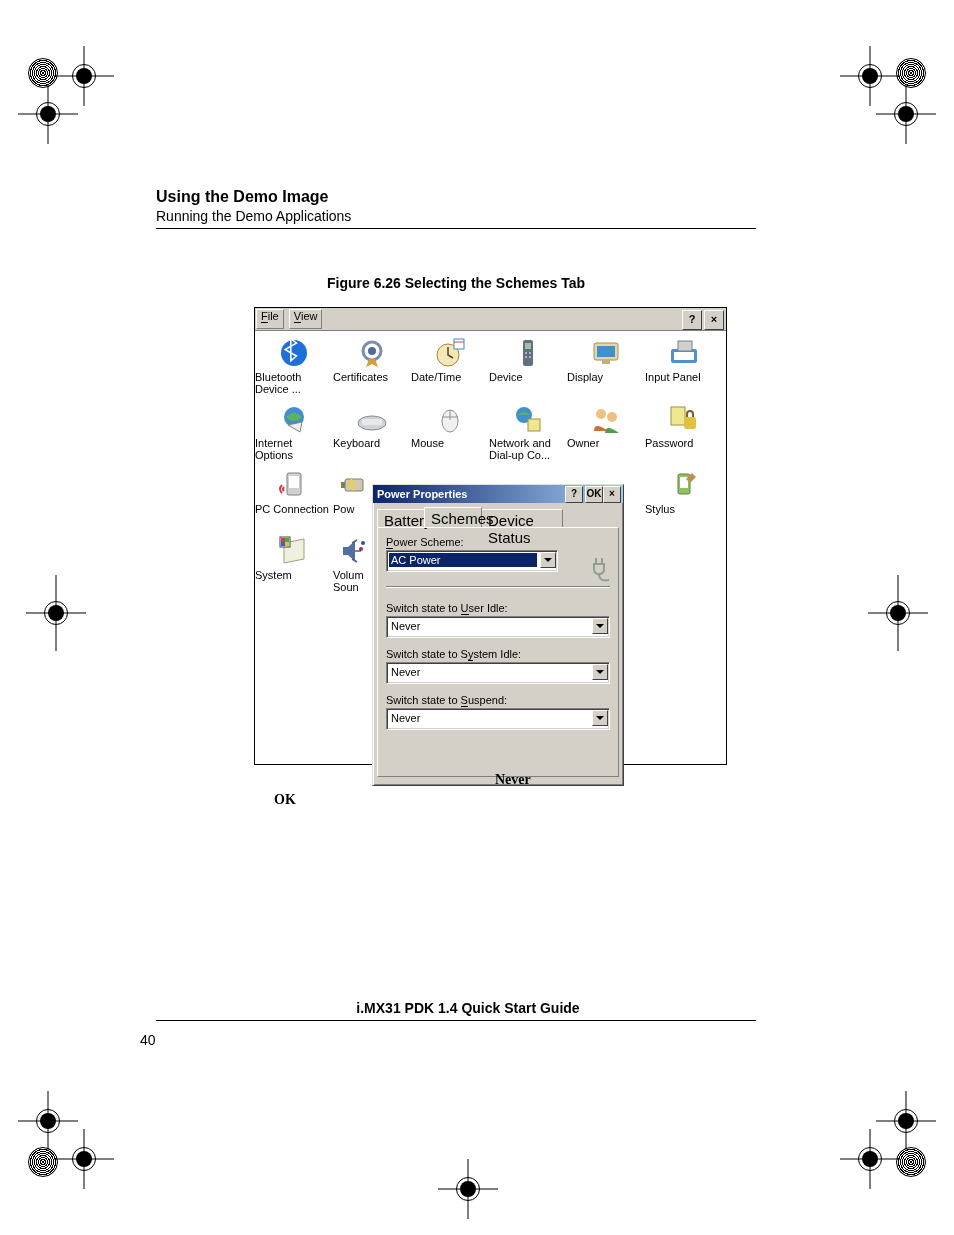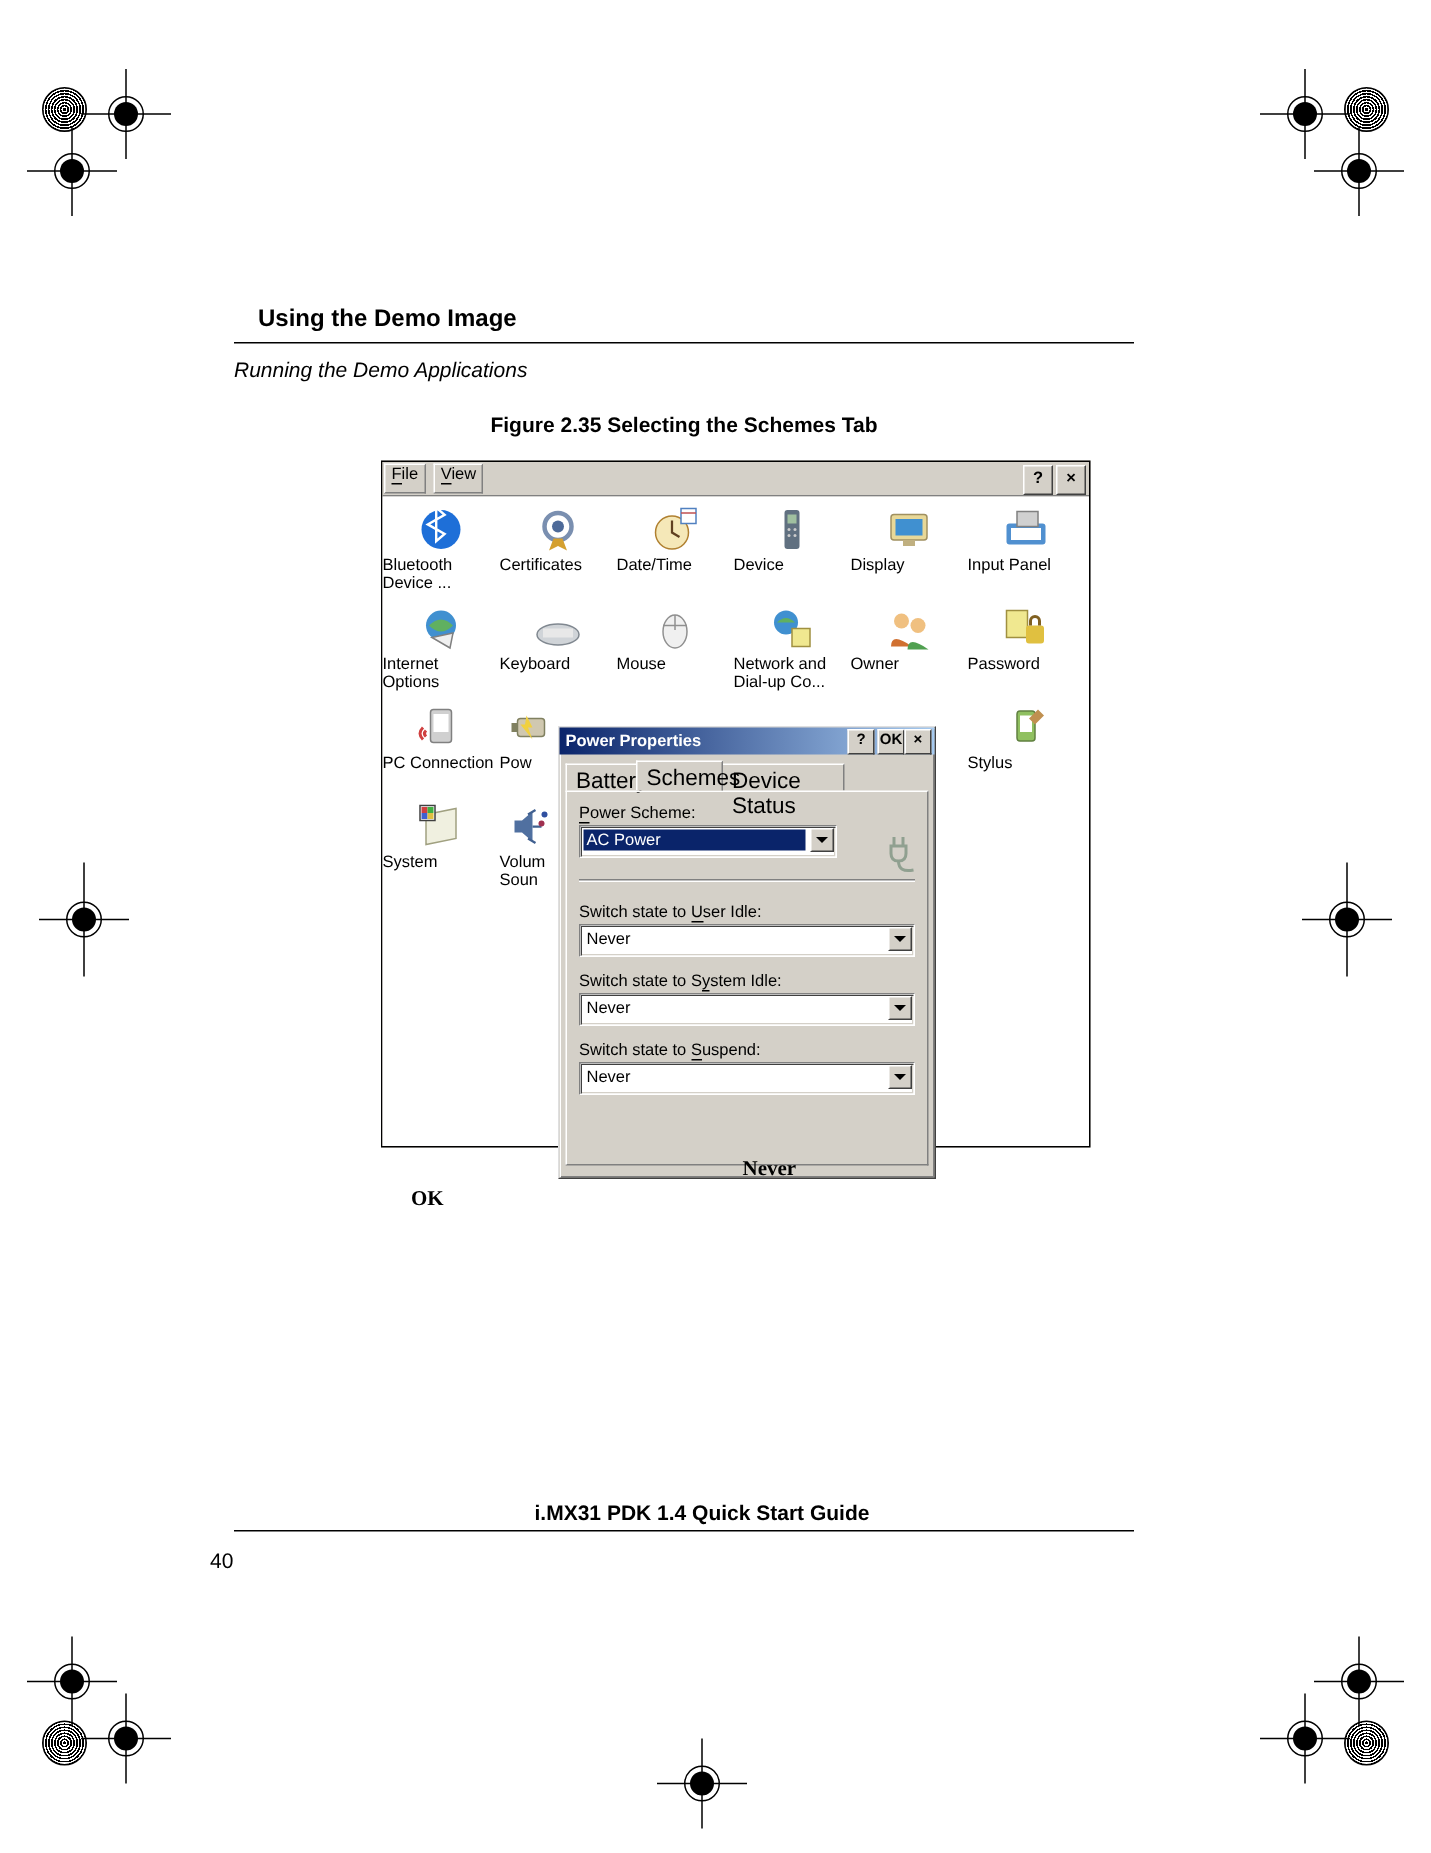--- a/index.html
+++ b/index.html
@@ -6,22 +6,22 @@
 .page{position:relative;width:954px;height:1235px;margin:0 auto;background:#fff}
 .regmark{position:absolute;width:60px;height:60px}
 .regmark .big{position:absolute;width:28px;height:28px;border-radius:50%;background:repeating-radial-gradient(#000 0 1px,#fff 1px 2px);border:1px solid #000}
 .regmark .small{position:absolute;width:16px;height:16px;border-radius:50%;background:#000;}
 .regmark .small::before,.regmark .small::after{content:"";position:absolute;background:#000}
 .regmark .small::before{left:50%;top:-22px;width:1px;height:60px;transform:translateX(-50%)}
 .regmark .small::after{top:50%;left:-22px;height:1px;width:60px;transform:translateY(-50%)}
 .regmark .small .ring{position:absolute;inset:-4px;border:1px solid #000;border-radius:50%}
 .regmark.mid .small::before{top:-30px;height:76px}
 .hdr{position:absolute;left:156px;top:188px;width:600px}
-.hdr h1{margin:16px;font-size:16px;font-weight:bold}
-.hdr .sub{margin:2px 0 0 0;font-size:14px;font-style:italic}
+.hdr h1{margin:0;font-size:16px;font-weight:bold}
+.hdr .sub{margin:2px 0 0 0;font-size:14px;}
 .hdr-rule{position:absolute;left:156px;top:228px;width:600px;height:1px;background:#000}
 .figcap{position:absolute;left:156px;top:275px;width:600px;text-align:center;font-size:14px;font-weight:bold}
 .shot{position:absolute;left:254px;top:307px;width:471px;height:456px;border:1px solid #000;background:#d4d0c8;font-family:Tahoma,Arial,sans-serif;font-size:11px;color:#000}
 .menubar{position:absolute;left:0;top:0;height:22px;right:0;background:#d4d0c8;border-bottom:1px solid #808080}
 .menubox{display:inline-block;border:1px solid #fff;border-right-color:#808080;border-bottom-color:#808080;height:18px;margin:1px;padding:0 4px}
 .menubox span{border-bottom:1px solid #000}
 .winbtn{position:absolute;top:2px;width:18px;height:18px;background:#d4d0c8;border:1px solid #fff;border-right-color:#404040;border-bottom-color:#404040;text-align:center;line-height:16px;font-weight:bold;font-family:Arial}
 .cp{position:absolute;left:0;top:23px;right:0;bottom:0;background:#fff}
 .cpgrid{position:absolute;inset:0}
 .cpitem{position:absolute;width:78px;text-align:left}
@@ -112,21 +112,21 @@
         <div class="ring"></div>
       </div>
     </div>
 
 <div class="hdr">
   <h1>Using the Demo Image</h1>
   <div class="sub">Running the Demo Applications</div>
 </div>
 <div class="hdr-rule"></div>
 
-<div class="figcap">Figure 2.35  Selecting the Schemes Tab</div>
+<div class="figcap">Figure 6.26  Selecting the Schemes Tab</div>
 
 <div class="shot">
   <div class="menubar">
     <div class="menubox"><span style="border-bottom:1px solid #000">F</span><span style="border:none">ile</span></div>
     <div class="menubox"><span style="border-bottom:1px solid #000">V</span><span style="border:none">iew</span></div>
     <div class="winbtn" style="right:24px">?</div>
     <div class="winbtn" style="right:2px">×</div>
   </div>
   <div class="cp">
     <div class="cpgrid">

